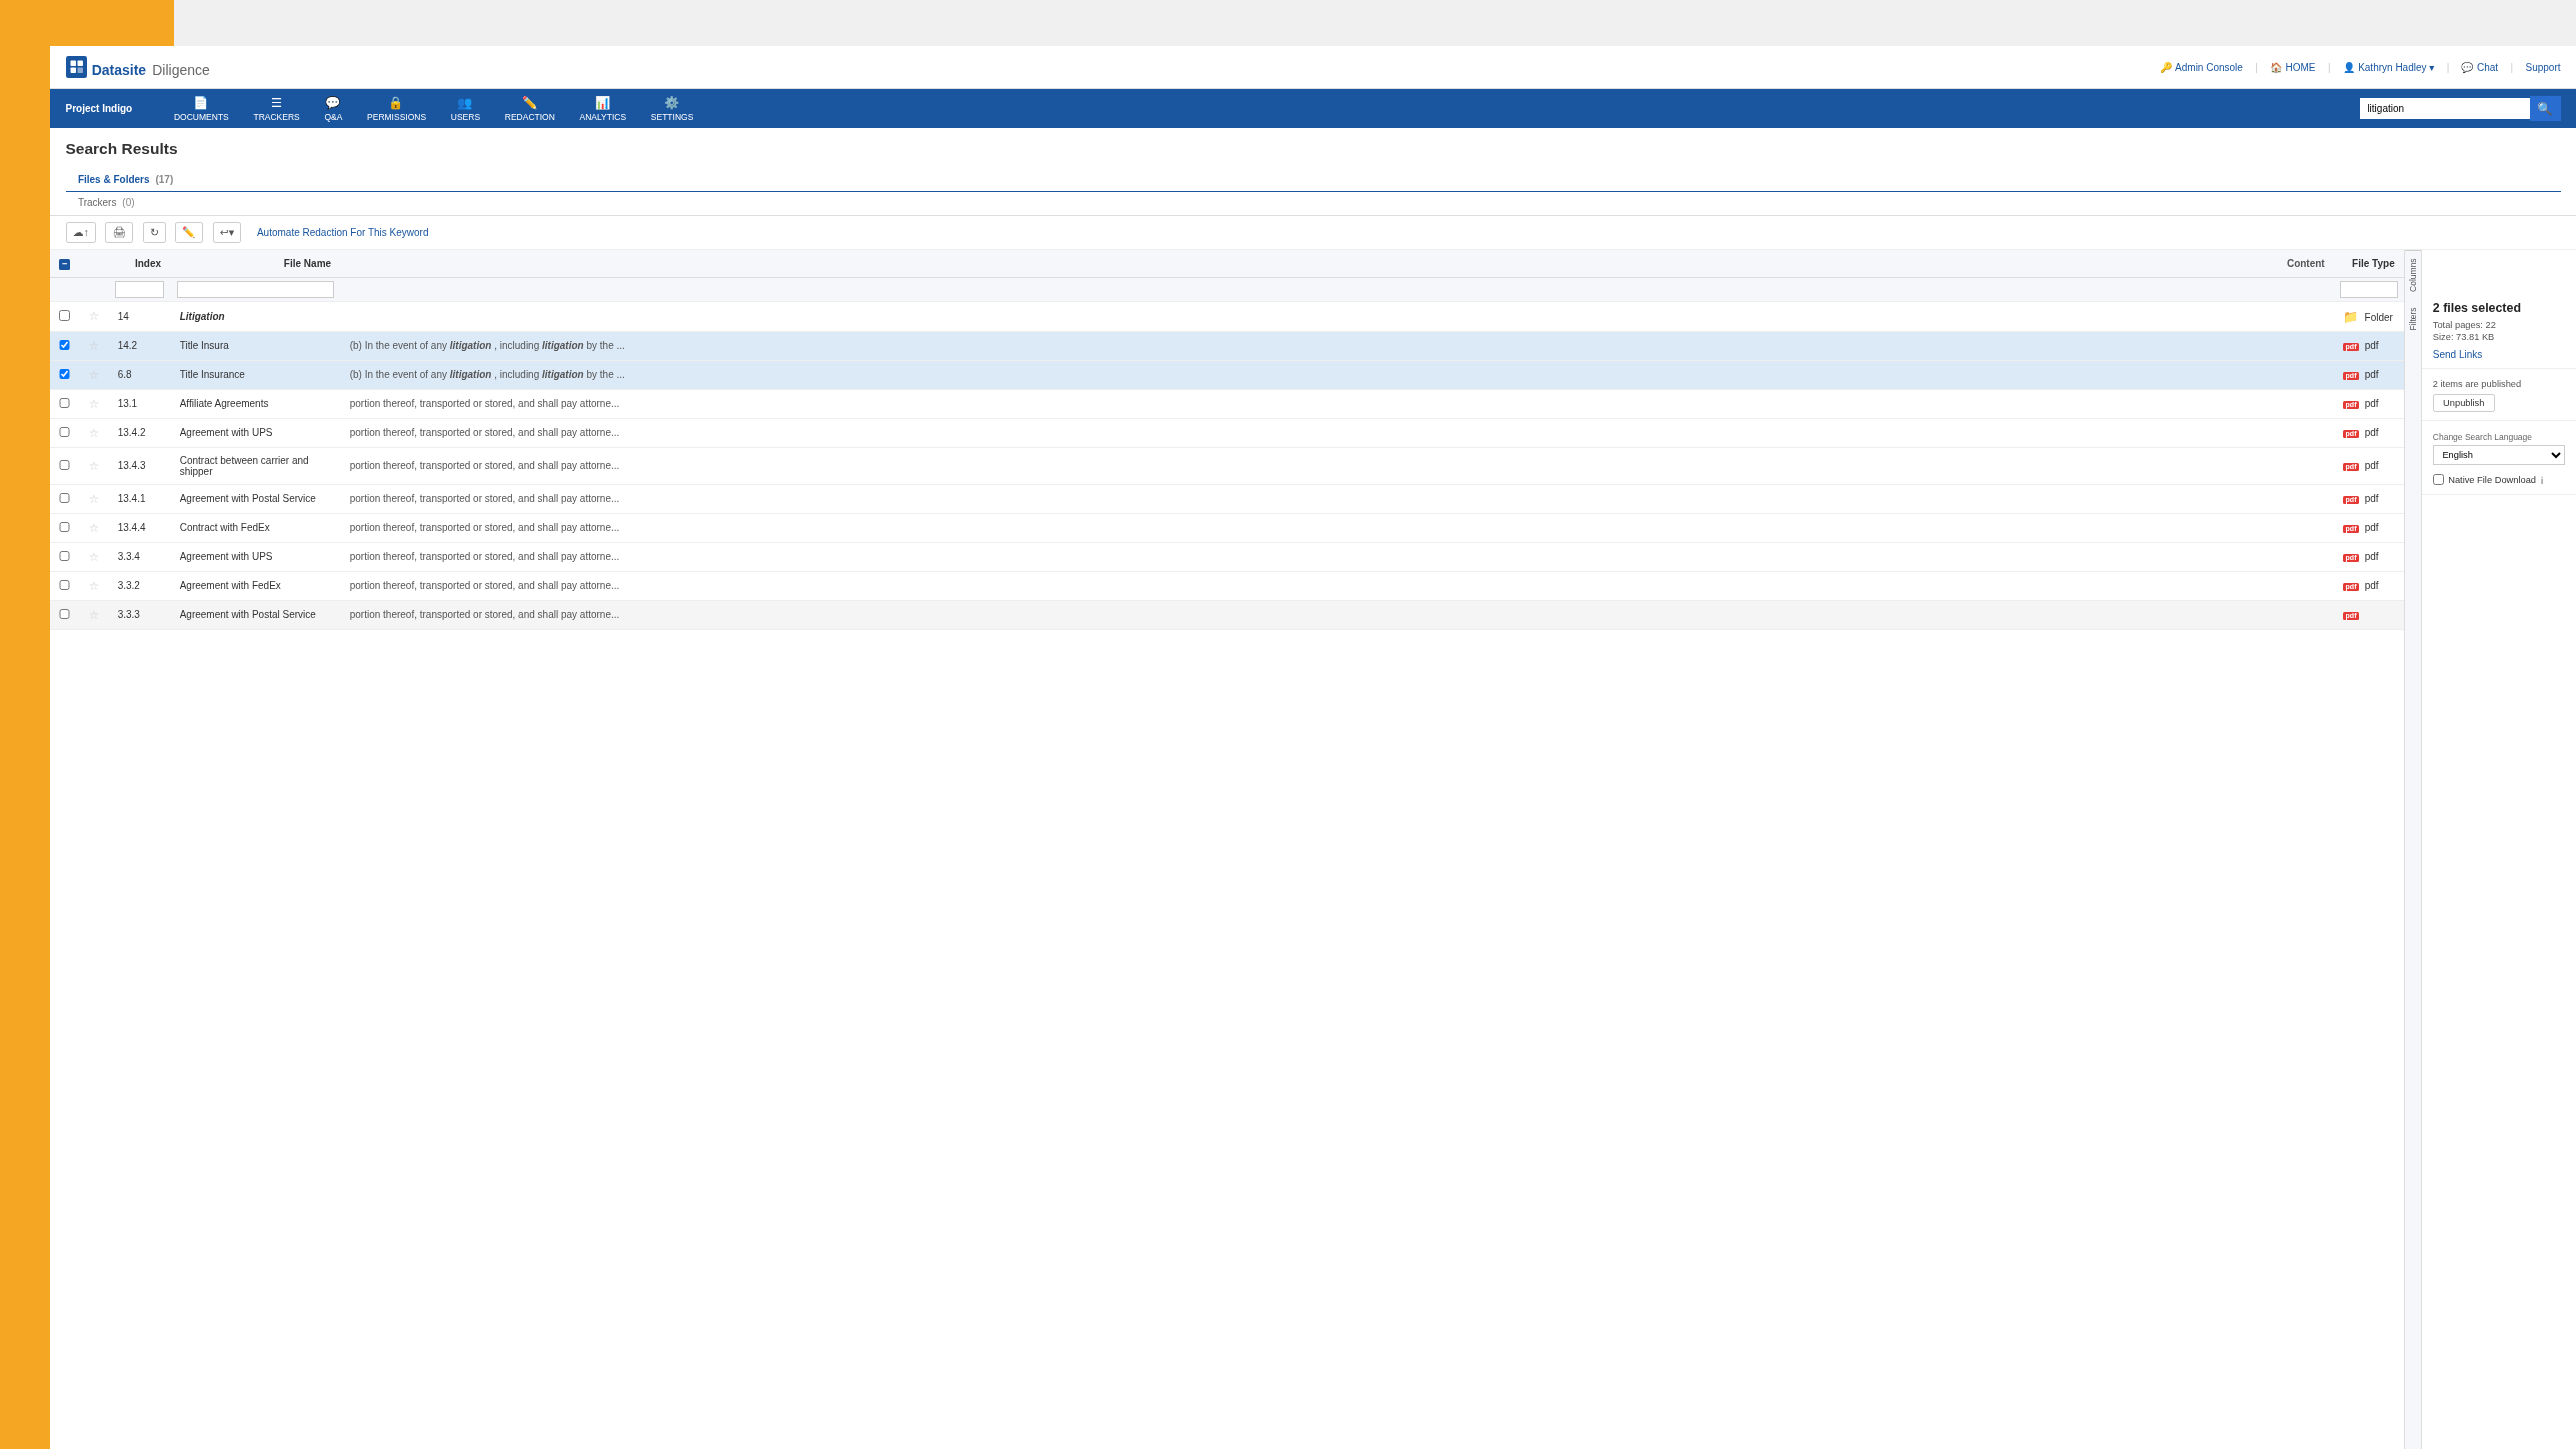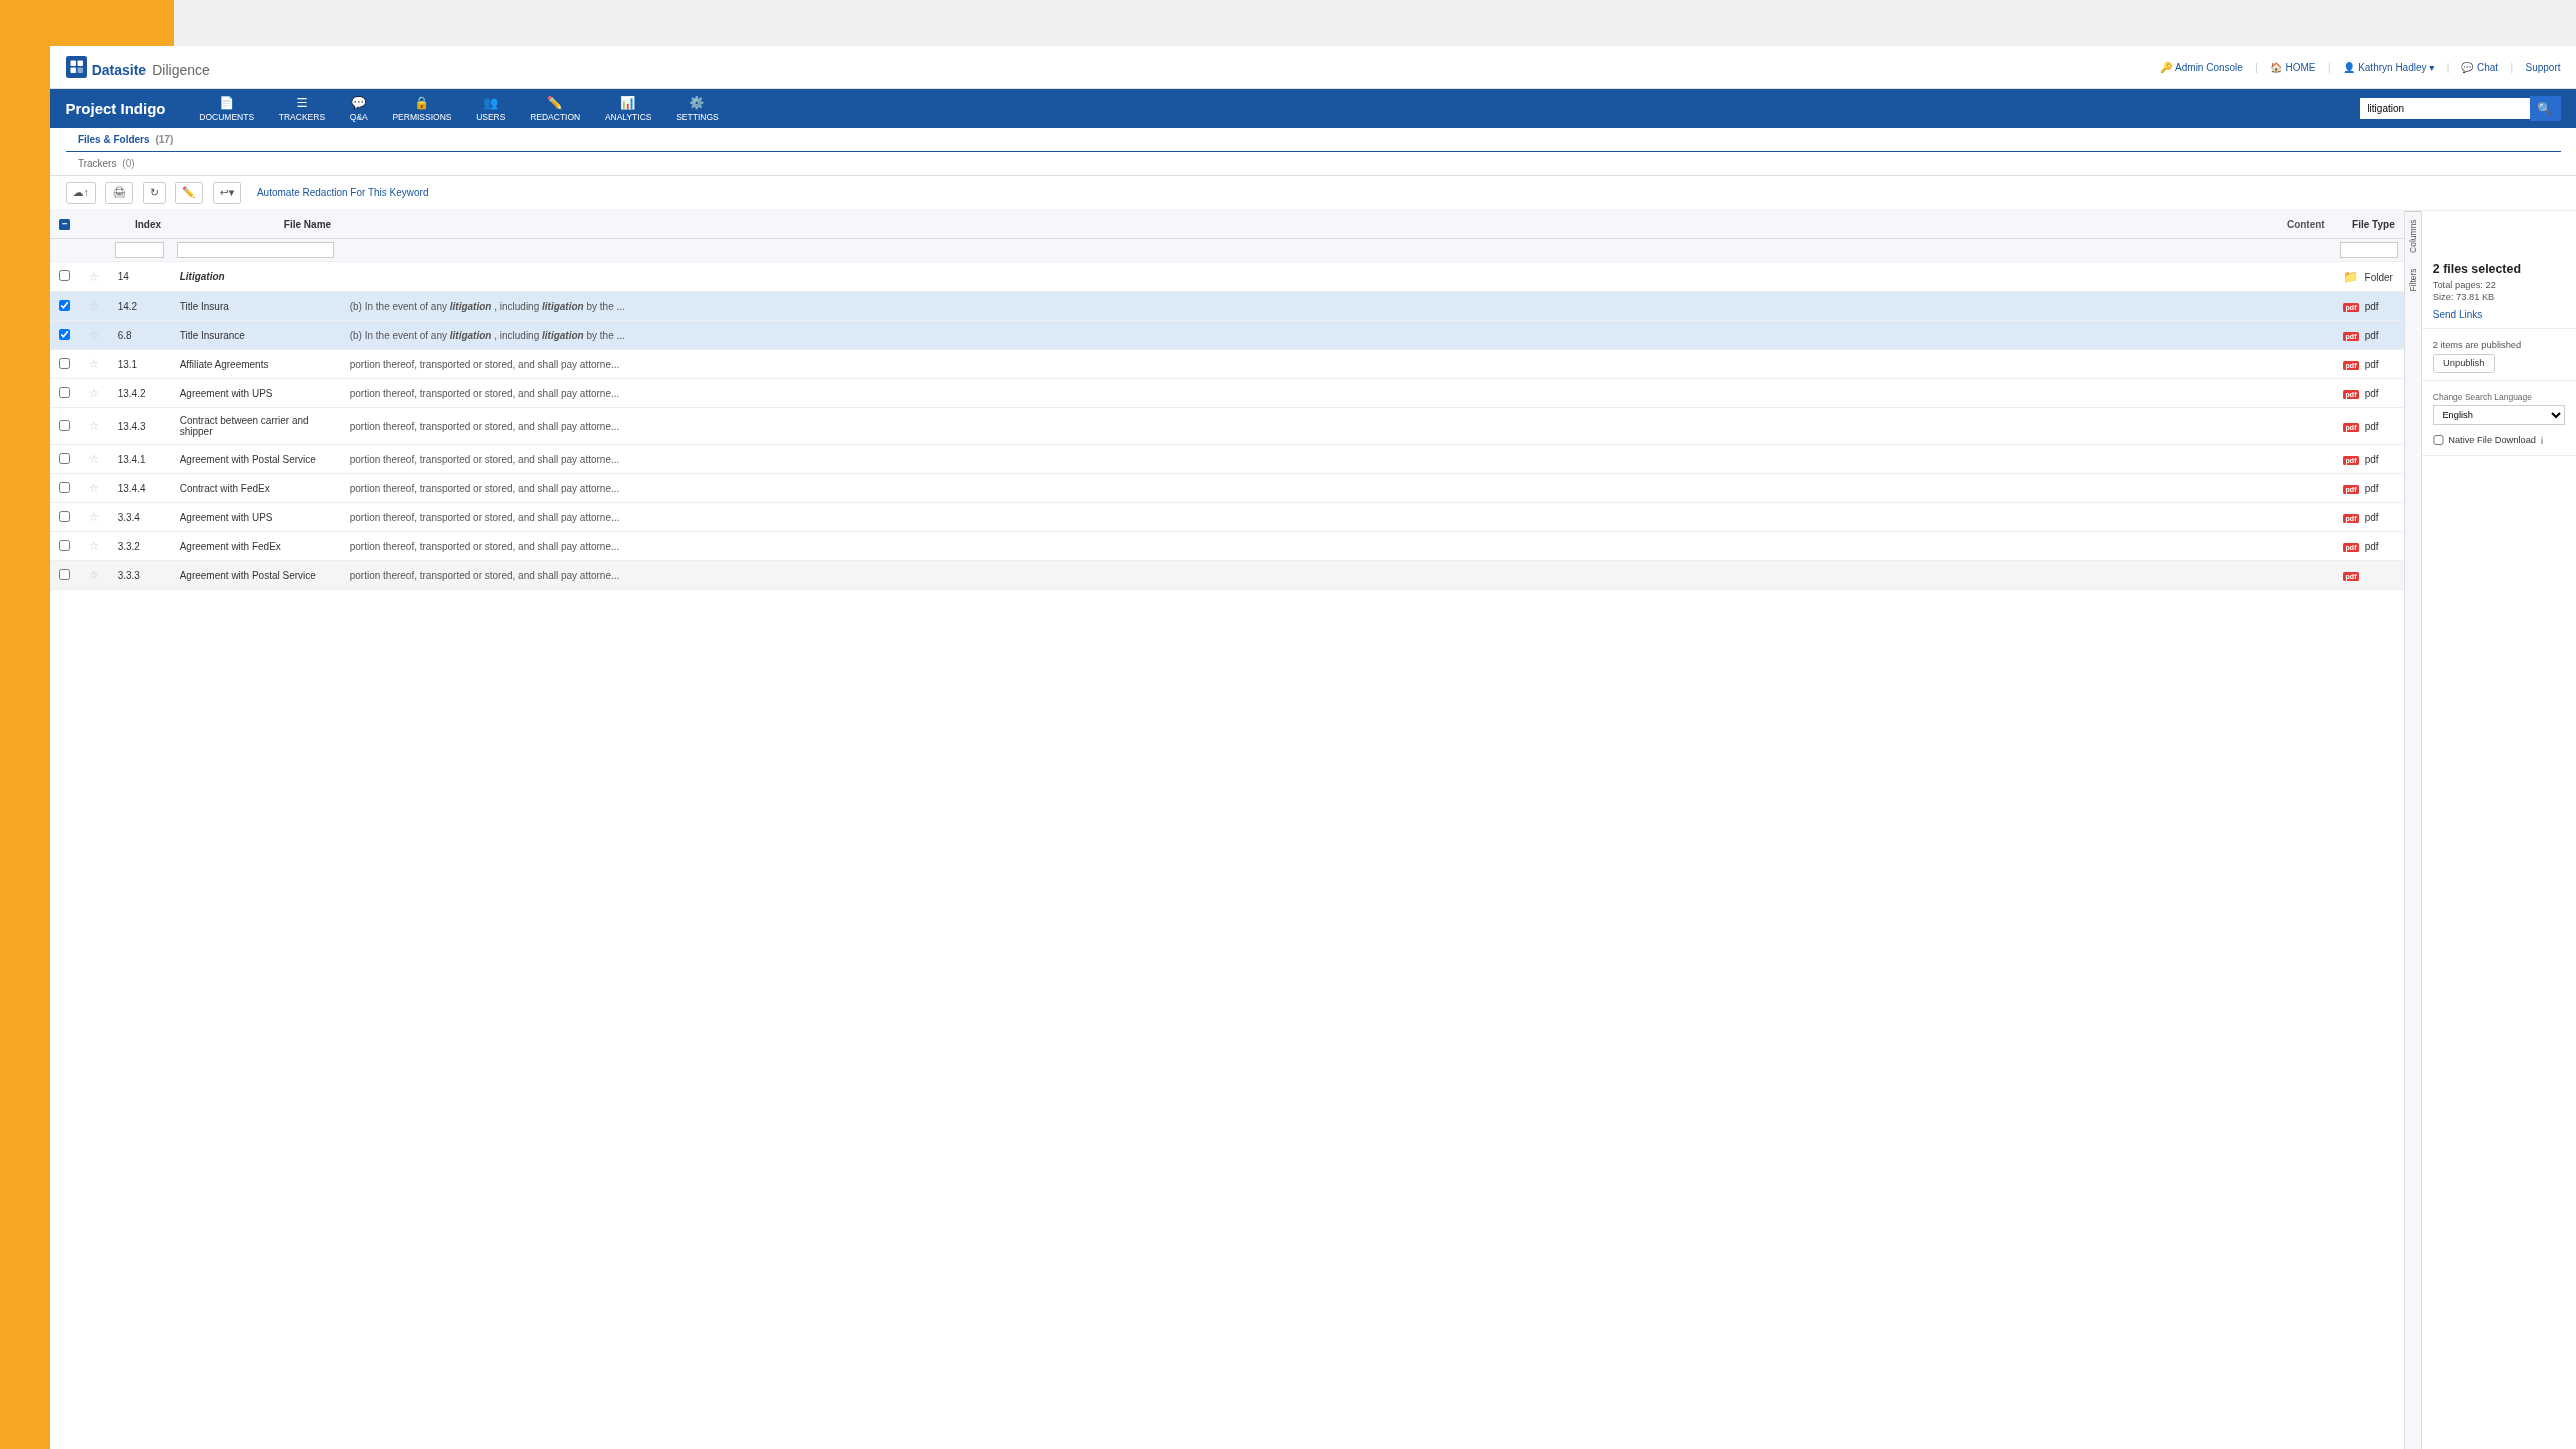--- a/index.html
+++ b/index.html
@@ -69,23 +69,23 @@
     
     .project-nav {
       background: #1a56a0;
       display: flex;
       align-items: center;
       padding: 0 15.5px;
       height: 39px;
     }
     .project-name {
       color: white;
-      font-size: 15px;
-      font-weight: bold;
-      margin-right: 23px;
+      font-size: 10px;
+      font-weight: bold;
+      margin-right: 31px;
       white-space: nowrap;
     }
     .nav-items {
       display: flex;
       align-items: center;
       gap: 3.1px;
       flex: 1;
     }
     .nav-item {
       color: white;
@@ -446,20 +446,23 @@
       </div>
     </div>
     <div class="search-box">
       <input type="text" class="search-input" value="litigation" style="">
       <button class="search-btn">🔍</button>
     </div>
   </div>
 
   <div class="main-content">
 
+    <div class="search-results-header">
+      <div class="search-results-title">Search Results</div>
+    </div>
 
     <div class="tabs">
       <div class="tab active">
         <span>Files &amp; Folders</span>
         <span class="tab-count">(17)</span>
       </div>
       <div class="tab">
         <span>Trackers</span>
         <span class="tab-count">(0)</span>
       </div>

